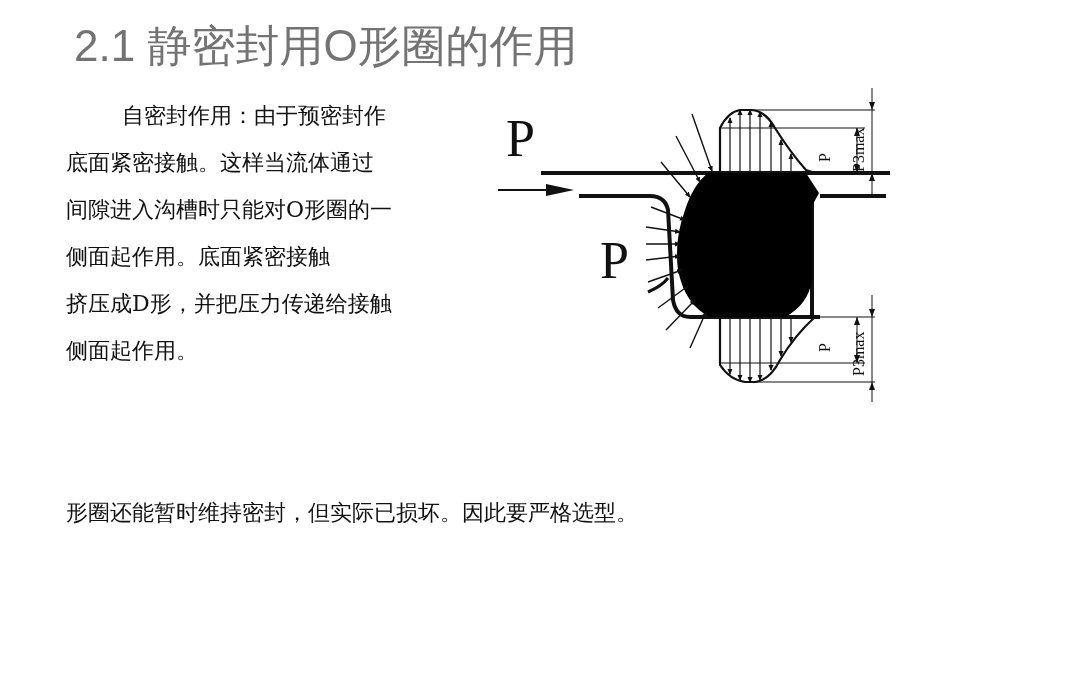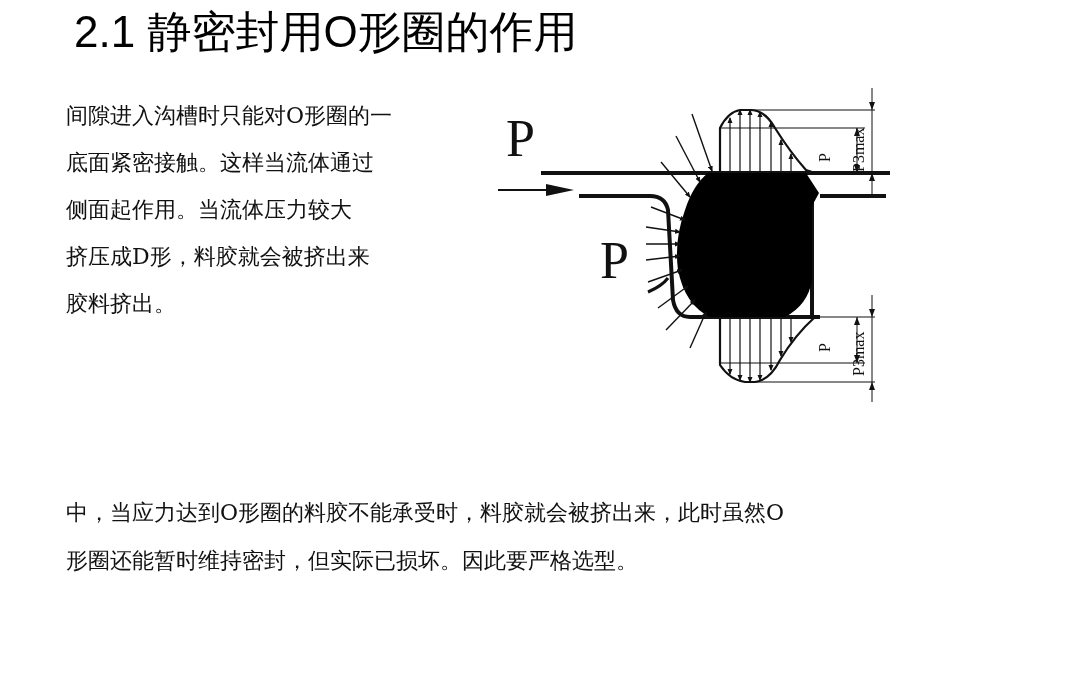--- a/index.html
+++ b/index.html
@@ -1,37 +1,38 @@
 <!DOCTYPE html>
 <html><head>
 <meta charset="utf-8">
 <style>
   html, body { margin: 0; padding: 0; background: #ffffff; }
   body { width: 1080px; height: 677px; position: relative; overflow: hidden; font-family: "DejaVu Sans", "Liberation Sans", sans-serif; color: #111; }
-  .title { position: absolute; left: 74px; top: 2px; font-size: 44px; line-height: 60px; font-family: "Liberation Sans", "DejaVu Sans", sans-serif; letter-spacing: 0px; white-space: nowrap; color: #000000; }
+  .title { position: absolute; left: 74px; top: 16px; font-size: 44px; line-height: 60px; font-family: "Liberation Sans", "DejaVu Sans", sans-serif; letter-spacing: 0px; white-space: nowrap; color: #737373; }
   .para1 { position: absolute; left: 66px; top: 92px; width: 410px; font-size: 22px; line-height: 47px; font-family: "DejaVu Serif", "Liberation Serif", serif; }
   .para1 .line { display: block; white-space: nowrap; height: 47px; }
   .para1 .line.indent { padding-left: 56px; }
   .para2 { position: absolute; left: 66px; top: 489px; width: 900px; font-size: 22px; line-height: 48px; font-family: "DejaVu Serif", "Liberation Serif", serif; }
   .para2 .line { display: block; white-space: nowrap; height: 48px; }
   .para2 .line.indent { padding-left: 42px; }
   .diagram { position: absolute; left: 490px; top: 80px; width: 420px; height: 330px; }
   .lbl { font-family: "Liberation Serif", "DejaVu Serif", serif; fill: #111; }
 </style>
 </head>
 <body>
 
 <div class="title">2.1 静密封用O形圈的作用</div>
 
 <div class="para1">
+  <span class="line indent">自密封作用：由于预密封作</span>
+  <span class="line">底面紧密接触。这样当流体通过</span>
   <span class="line">间隙进入沟槽时只能对O形圈的一</span>
-  <span class="line">底面紧密接触。这样当流体通过</span>
-  <span class="line">侧面起作用。当流体压力较大</span>
-  <span class="line">挤压成D形，料胶就会被挤出来</span>
-  <span class="line">胶料挤出。</span>
+  <span class="line">侧面起作用。底面紧密接触</span>
+  <span class="line">挤压成D形，并把压力传递给接触</span>
+  <span class="line">侧面起作用。</span>
 </div>
 
 <div class="diagram">
   <svg width="420" height="330" viewBox="0 0 420 330" xmlns="http://www.w3.org/2000/svg">
     <defs>
       <marker id="ah" markerWidth="8" markerHeight="8" refX="7" refY="4" orient="auto" markerUnits="userSpaceOnUse">
         <path d="M0,1 L8,4 L0,7 Z" fill="#111"></path>
       </marker>
       <marker id="ahs" markerWidth="6" markerHeight="6" refX="5" refY="3" orient="auto" markerUnits="userSpaceOnUse">
         <path d="M0,0.5 L6,3 L0,5.5 Z" fill="#111"></path>
@@ -112,15 +113,14 @@
     <text class="lbl" x="340" y="272" font-size="16" transform="rotate(-90 340 272)">P</text>
 
     <line x1="382" y1="215" x2="382" y2="322" stroke="#111" stroke-width="1"></line>
     <path d="M379,229 L382,237 L385,229 Z" fill="#111"></path>
       <path d="M379,310 L382,302 L385,310 Z" fill="#111"></path>
     <text class="lbl" x="374" y="296" font-size="16" transform="rotate(-90 374 296)">P3max</text>
   </svg>
 </div>
 
 <div class="para2">
-  <span class="line">中，当应力达到O形圈的料胶不能承受时，料胶就会被挤出来，此时虽然O</span>
   <span class="line">形圈还能暂时维持密封，但实际已损坏。因此要严格选型。</span>
 </div>
 
 </body></html>

